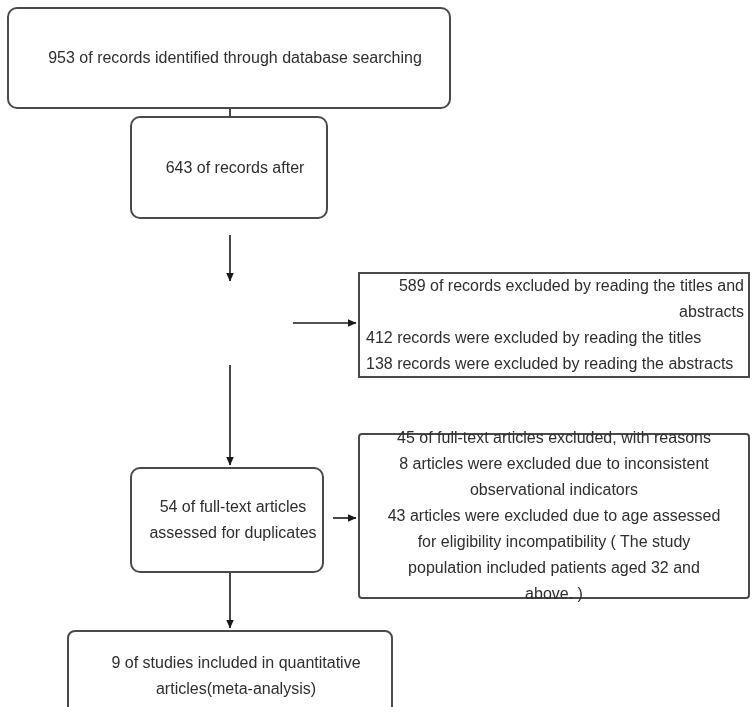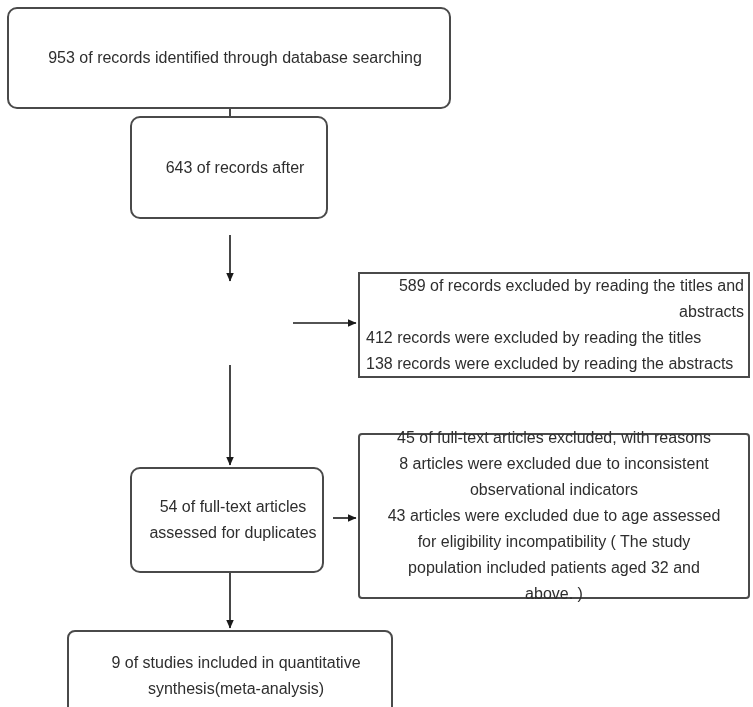--- a/index.html
+++ b/index.html
@@ -102,16 +102,16 @@
   </div>
 
   <div class="box center-wrap" id="box-excl-fulltext">
     <div class="ln">45 of full-text articles excluded, with reasons</div>
     <div class="ln">8 articles were excluded due to inconsistent observational indicators</div>
     <div class="ln">43 articles were excluded due to age assessed for eligibility incompatibility ( The study population included patients aged 32 and above. )</div>
   </div>
 
   <div class="box" id="box-included">
     <div class="ln">9 of studies included in quantitative</div>
-    <div class="ln">synthesis(meta-analysis)</div>
+    <div class="ln">articles(meta-analysis)</div>
   </div>
 
 </div>
 
 </body></html>

